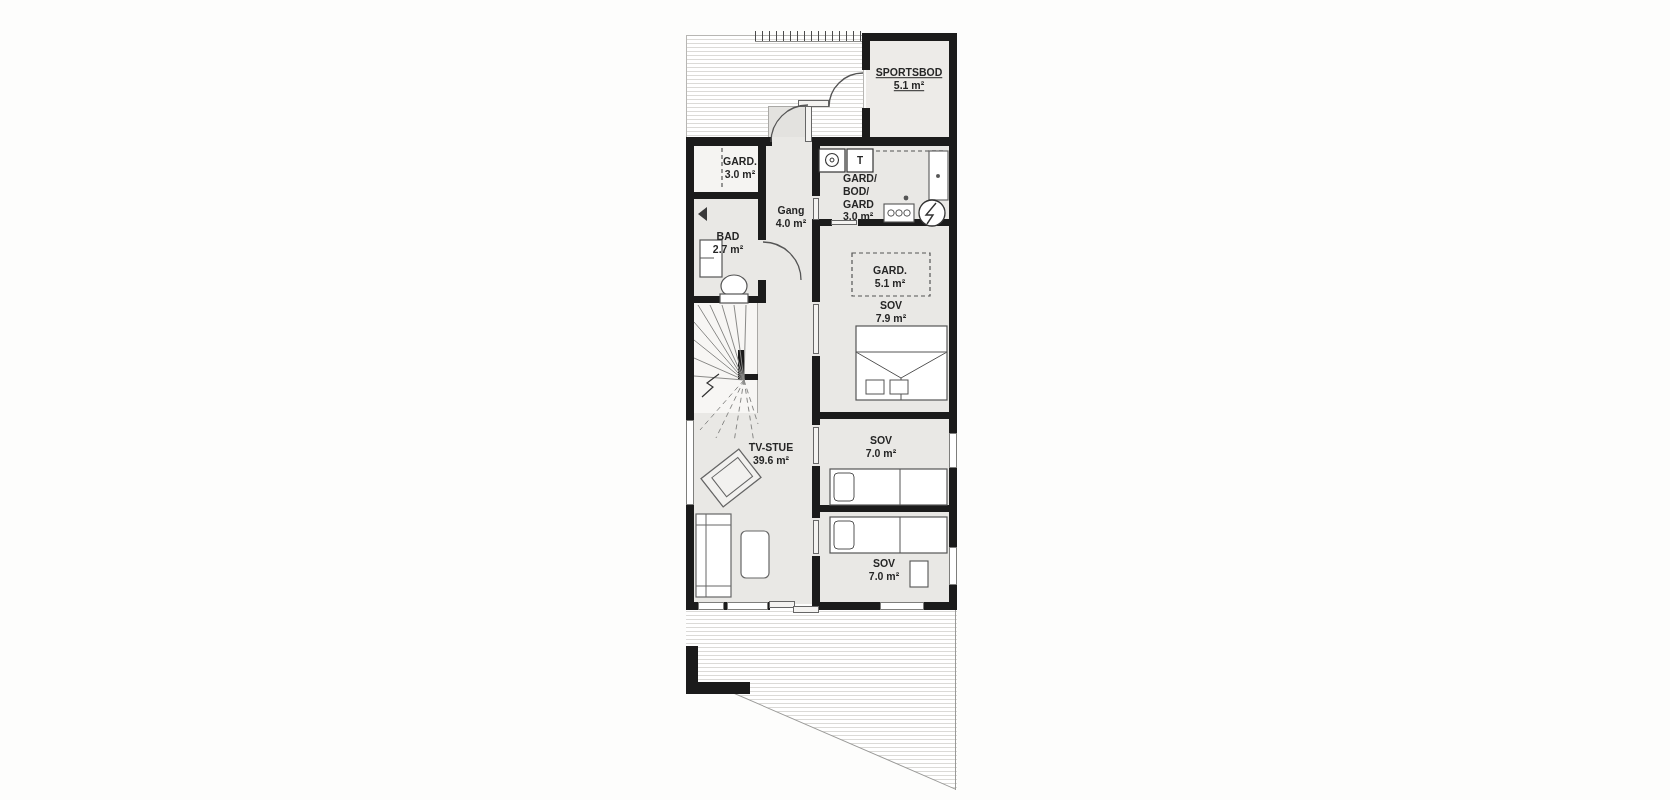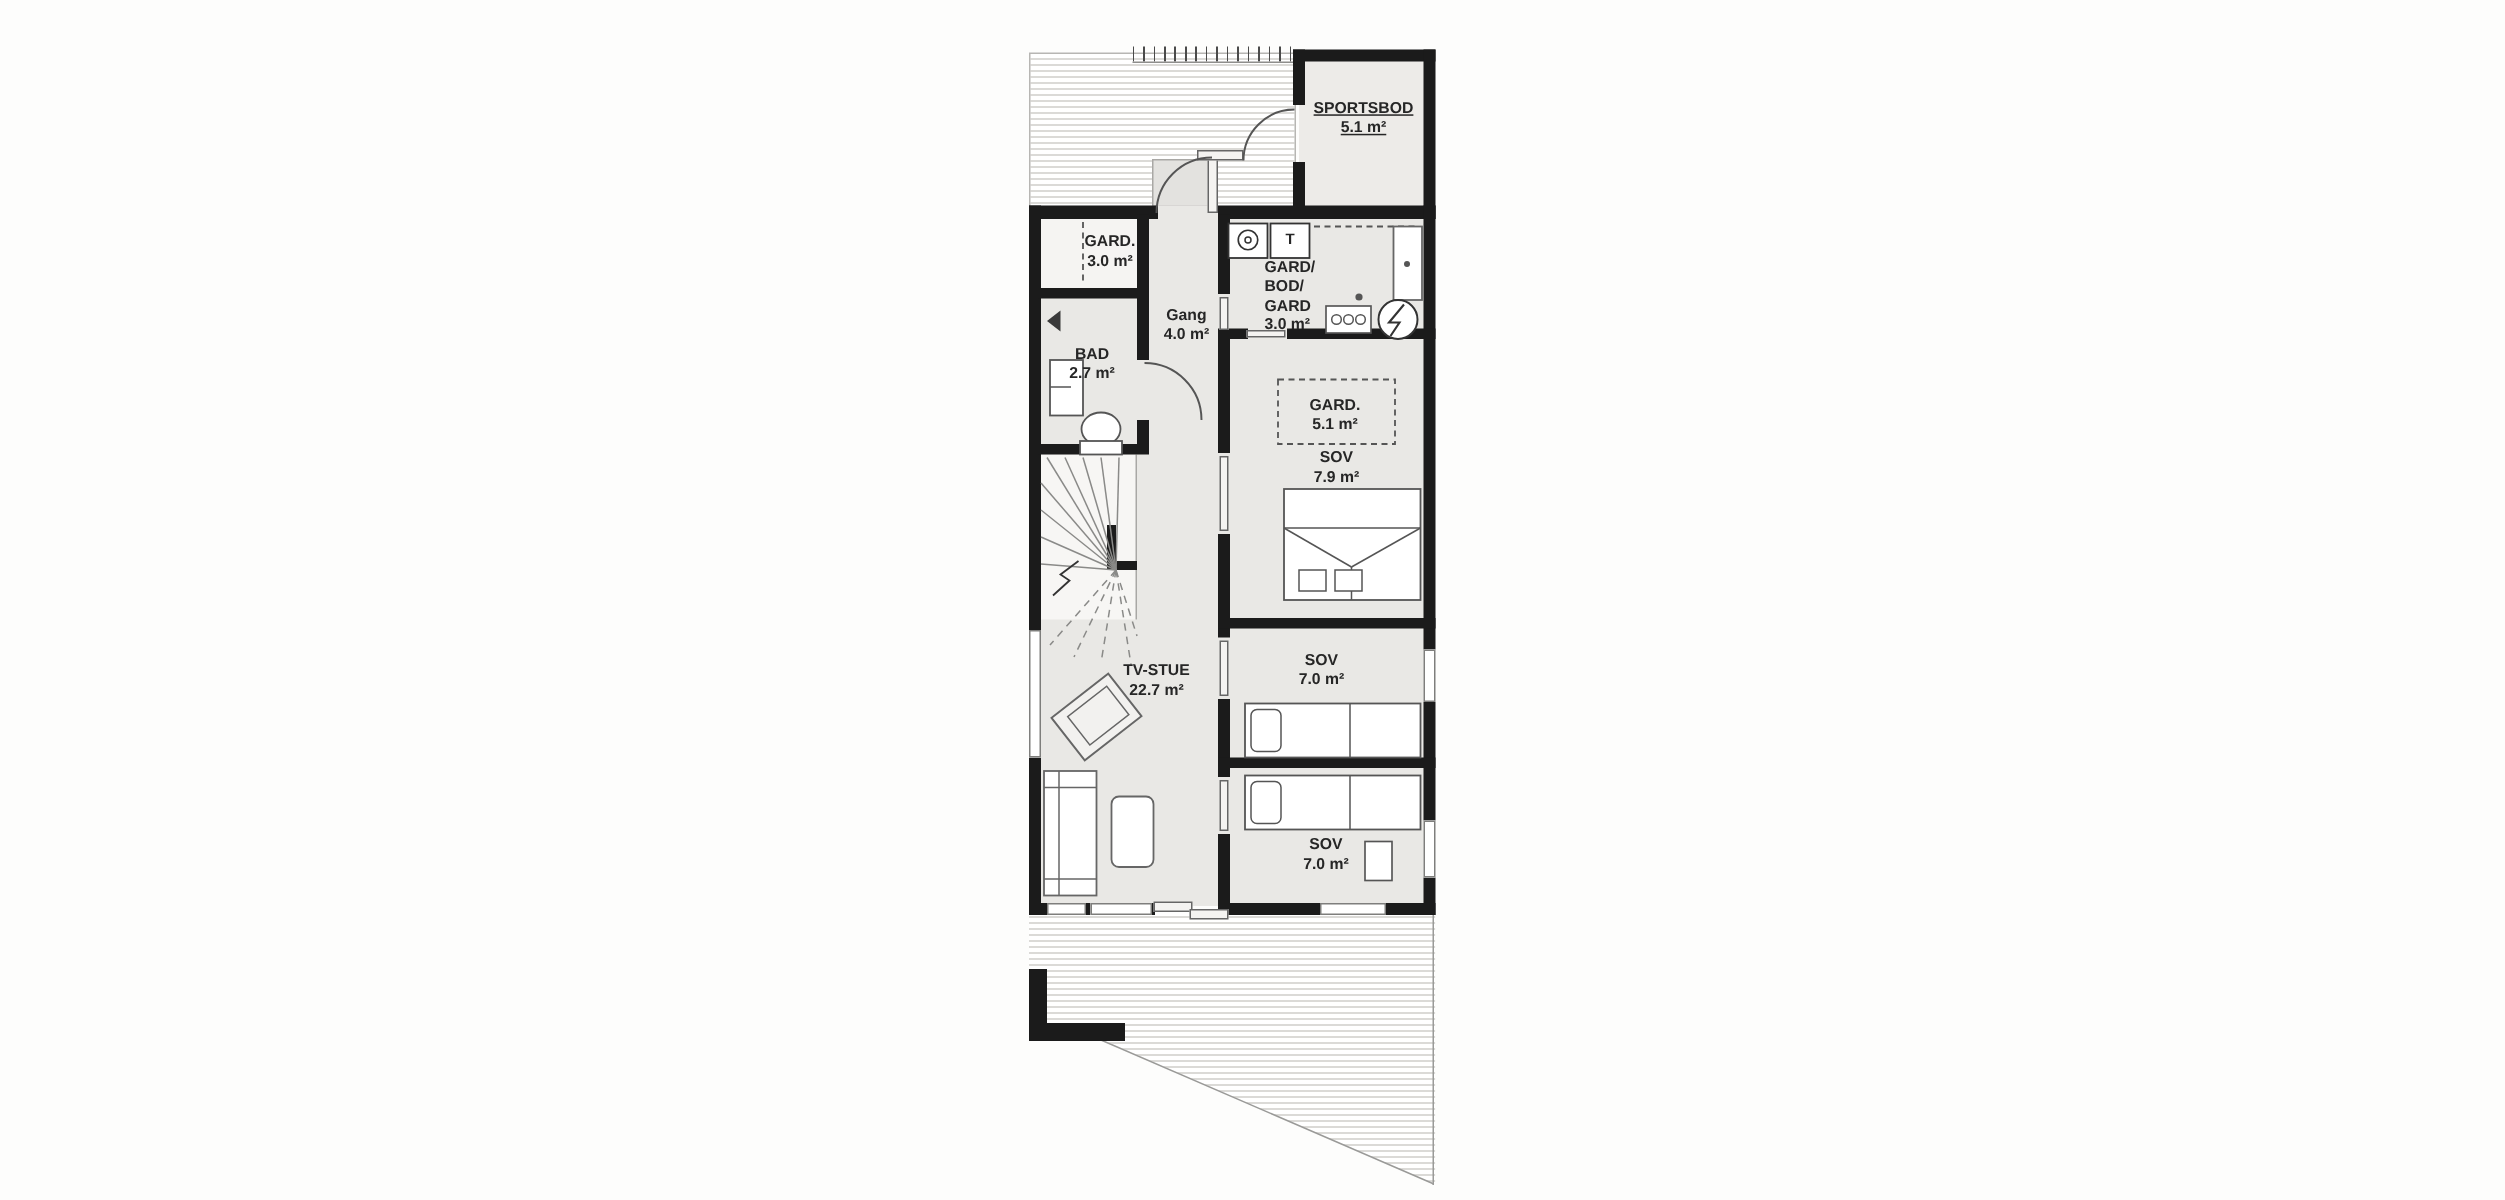--- a/index.html
+++ b/index.html
@@ -205,21 +205,21 @@
   <div class="lbl" style="left:890px;top:277px;">
     <div>GARD.</div>
     <div>5.1 m²</div>
   </div>
   <div class="lbl" style="left:891px;top:312px;">
     <div>SOV</div>
     <div>7.9 m²</div>
   </div>
   <div class="lbl" style="left:771px;top:454px;">
     <div>TV-STUE</div>
-    <div>22.7 m²</div>
+    <div>39.6 m²</div>
   </div>
   <div class="lbl" style="left:881px;top:447px;">
     <div>SOV</div>
     <div>7.0 m²</div>
   </div>
   <div class="lbl" style="left:884px;top:570px;">
     <div>SOV</div>
     <div>7.0 m²</div>
   </div>
 

